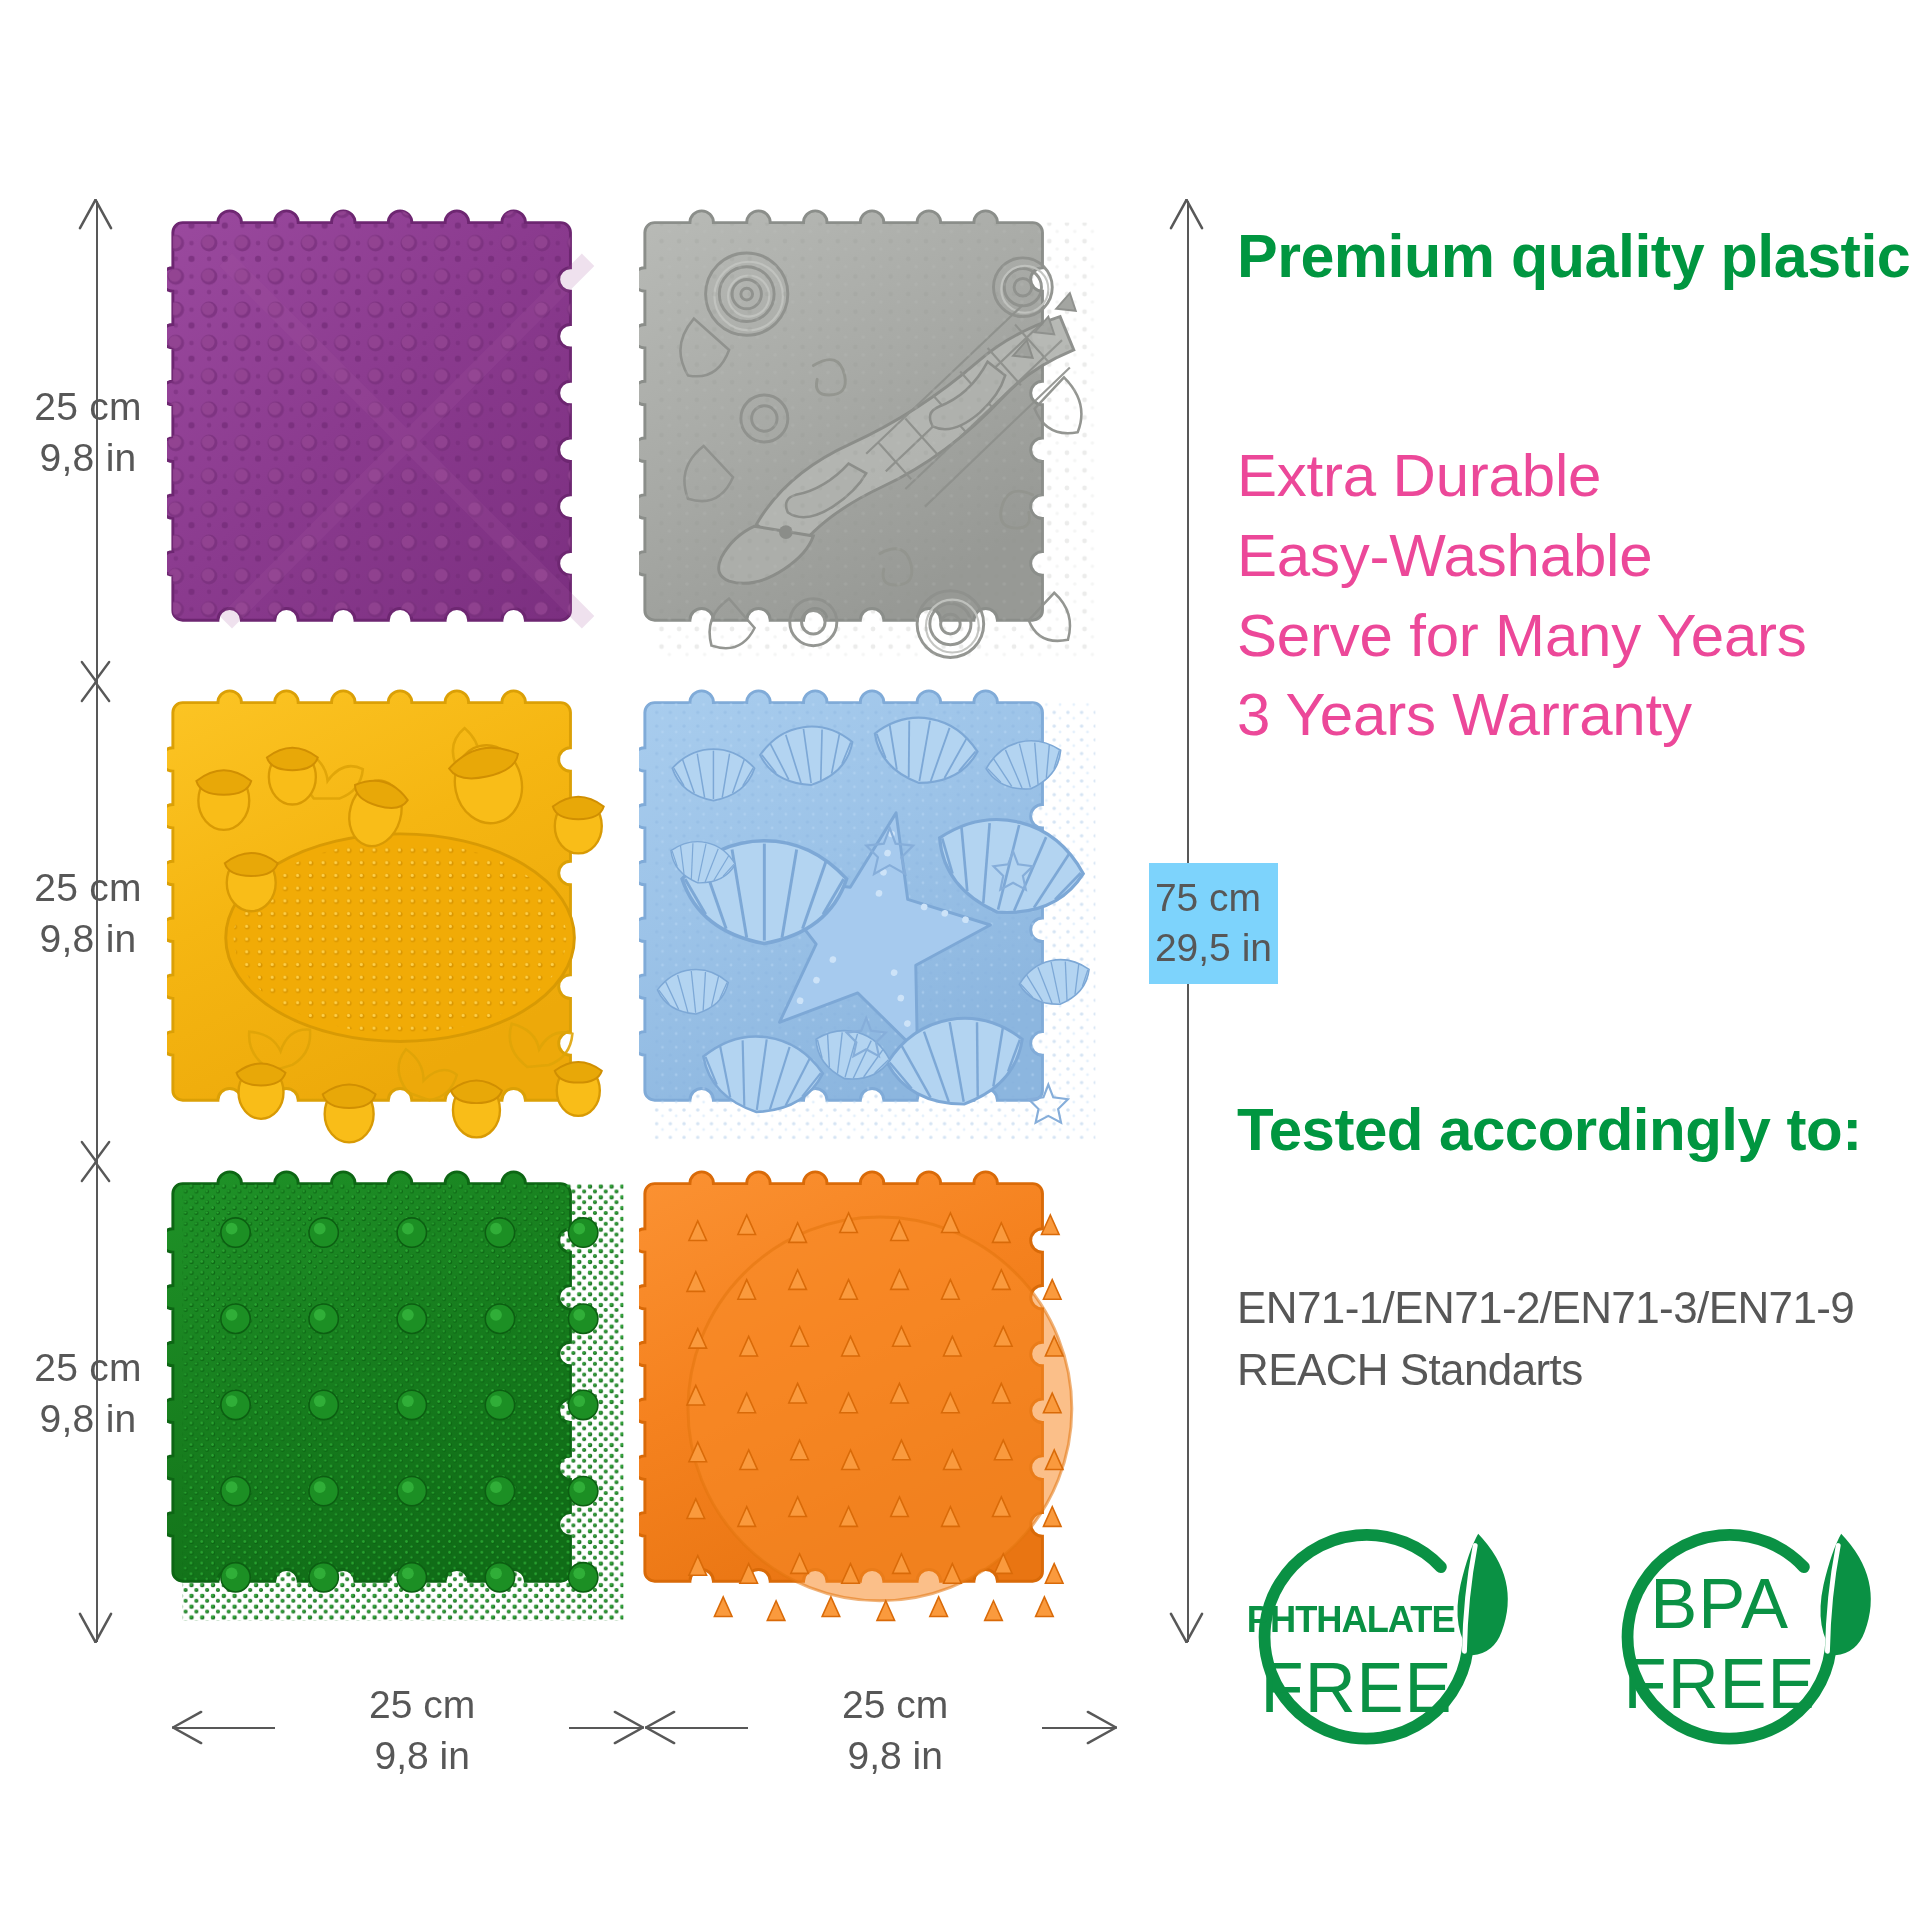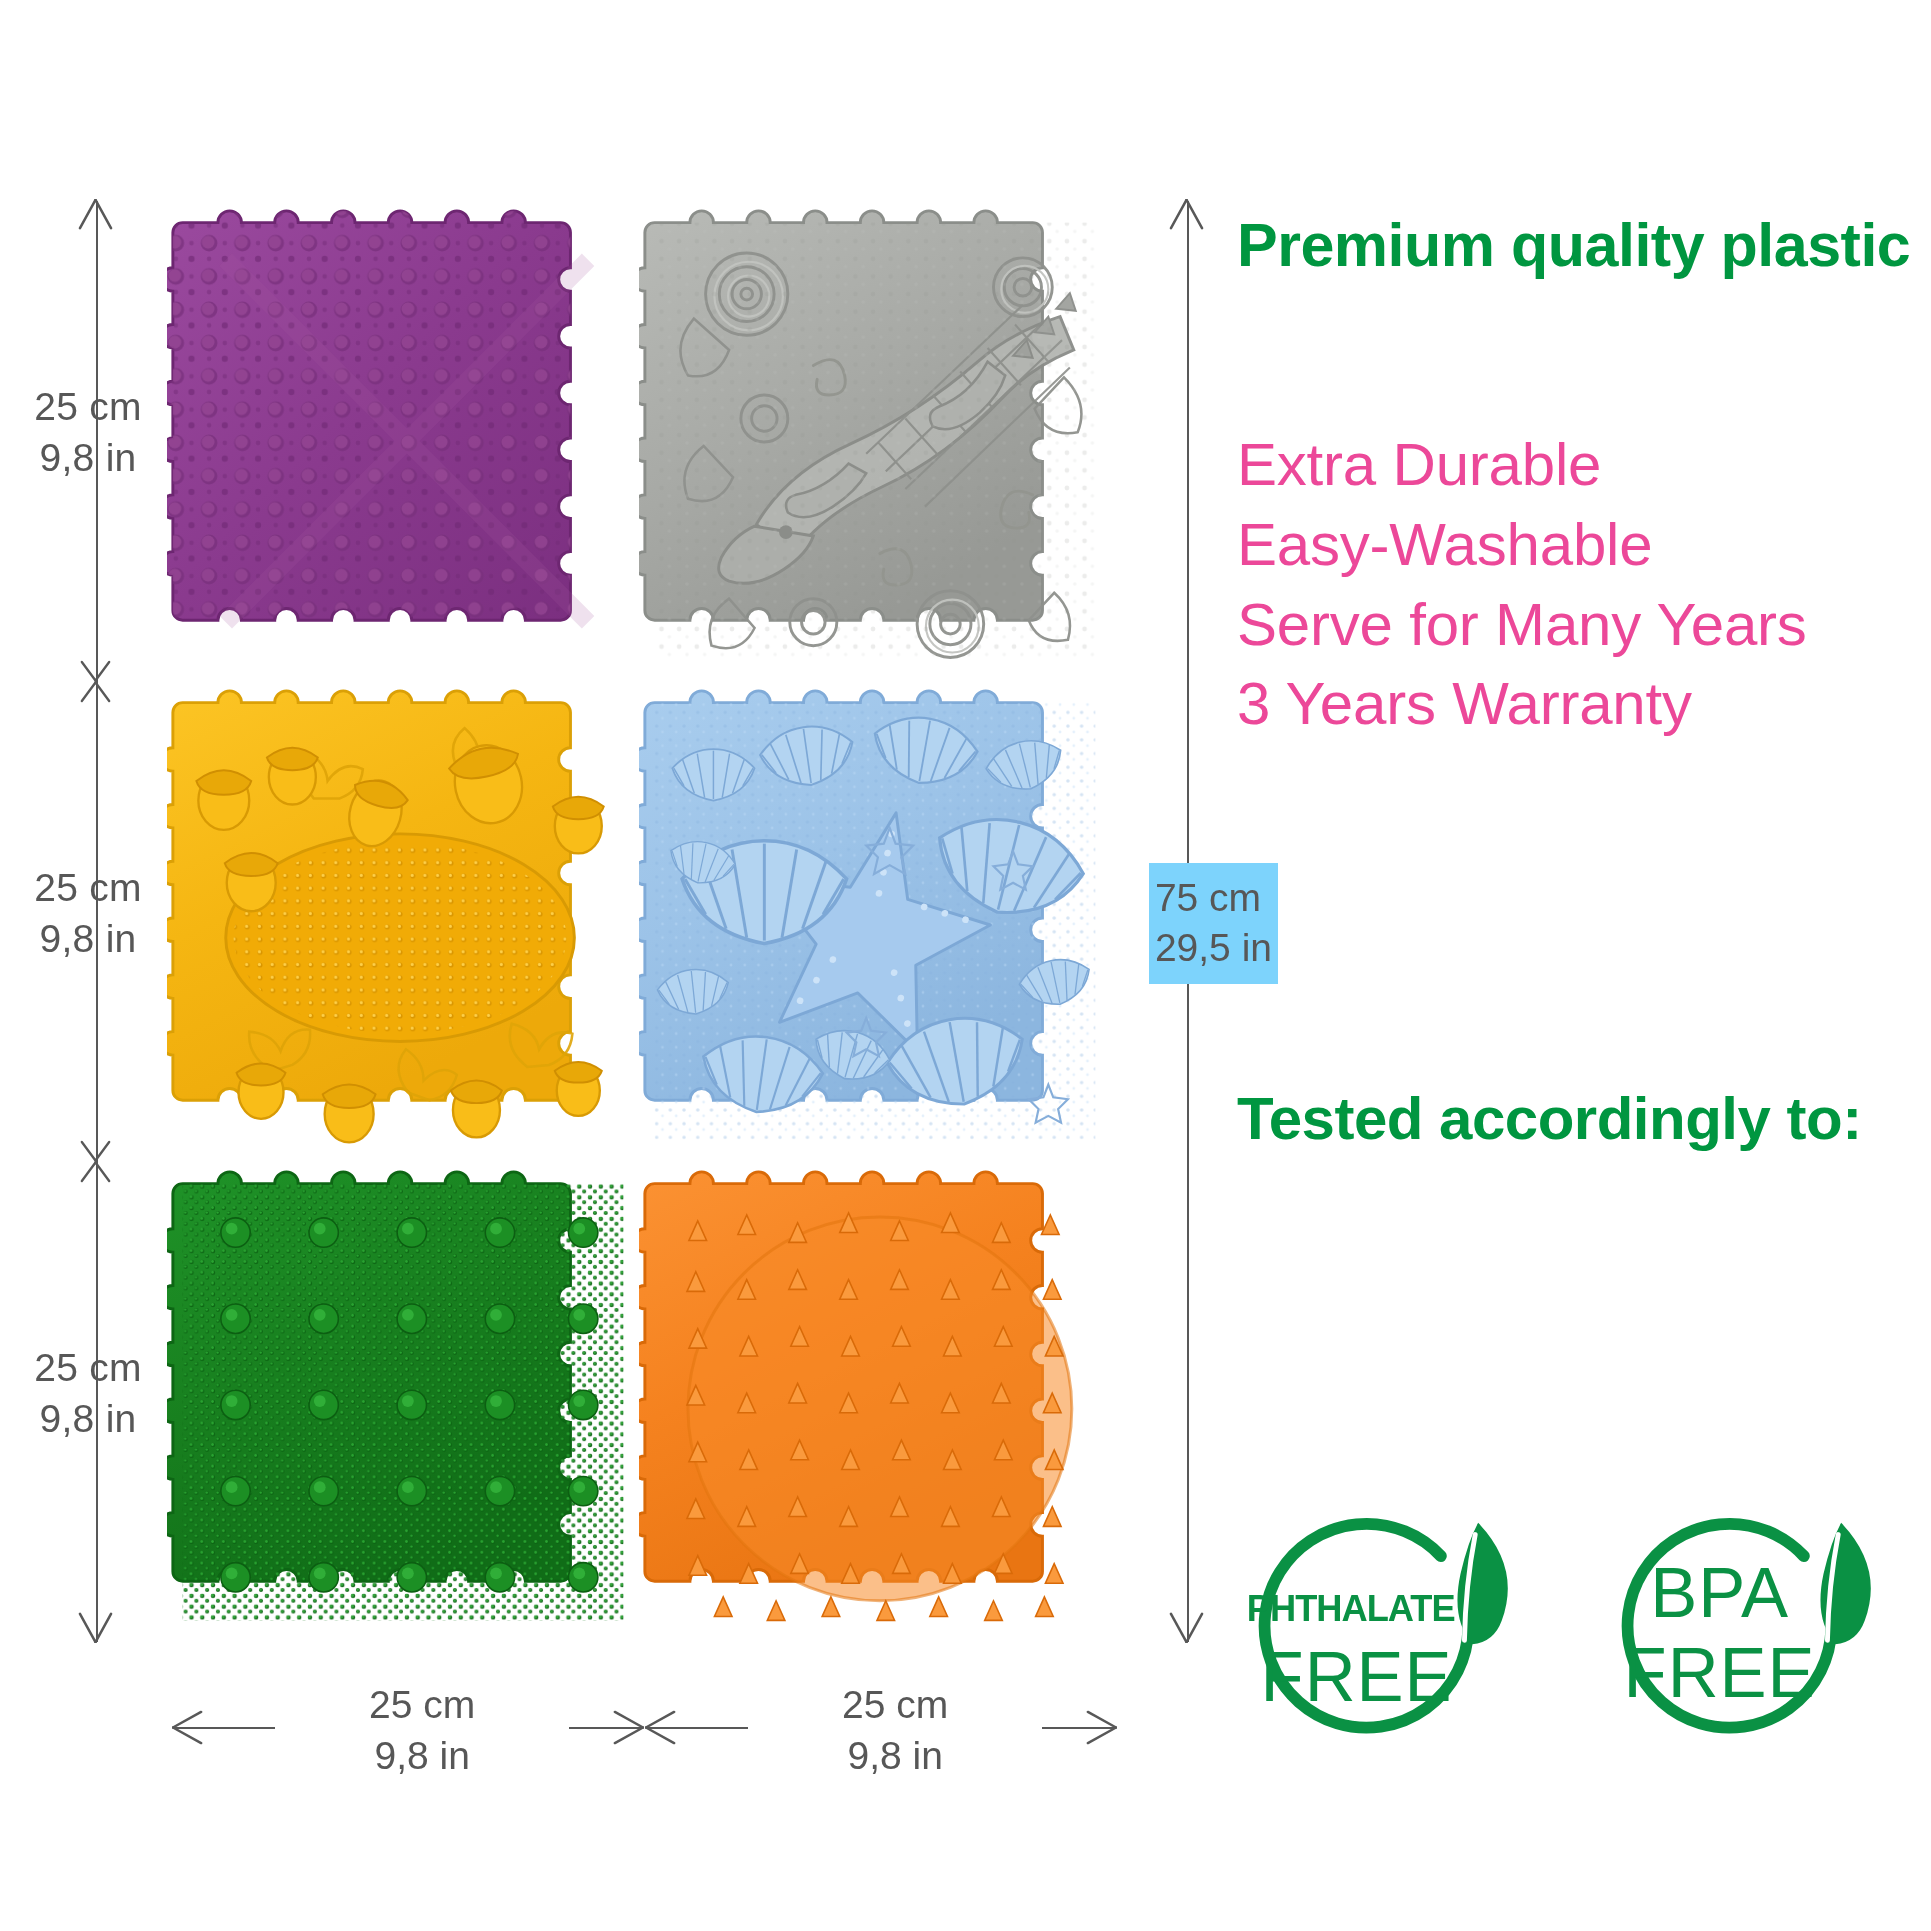--- a/index.html
+++ b/index.html
@@ -34,21 +34,21 @@
   .harrow{position:absolute;top:-15.7px;width:33px;height:37px;}
   .hlabel{position:absolute;text-align:center;color:#575757;font-size:39px;
      line-height:1.30;white-space:nowrap;background:#fff;padding:0 13.7px;}
 
   
   .mat{position:absolute;left:167px;top:201px;width:946px;height:1441px;}
   .tilewrap{position:absolute;width:472px;height:480px;}
   .tile{position:absolute;inset:0;}
 
   
-  .panel{position:absolute;left:1237px;top:4px;width:686px;height:1368px;}
+  .panel{position:absolute;left:1237px;top:15px;width:686px;height:1368px;}
   .h-green{color:#009640;font-weight:bold;letter-spacing:-0.5px;}
   .title1{position:absolute;left:0;top:208px;width:676px;font-size:61px;line-height:1.10;}
   .speclist{position:absolute;left:0;top:421px;width:686px;color:#ec4899;
      font-size:60px;line-height:1.33;letter-spacing:-0.2px;}
   .title2{position:absolute;left:0;top:1080px;width:676px;font-size:60px;line-height:1.15;}
   .stdlist{position:absolute;left:0;top:1262px;width:686px;color:#575757;
      font-size:44px;line-height:1.42;letter-spacing:-0.6px;}
 
   
   .badges{position:absolute;left:0;top:1509px;width:686px;height:323px;}
@@ -705,20 +705,24 @@
 
     <div class="speclist">
       <div>Extra Durable</div>
       <div>Easy-Washable</div>
       <div>Serve for Many Years</div>
       <div>3 Years Warranty</div>
     </div>
 
     <div class="title2 h-green">Tested accordingly to:</div>
 
+    <div class="stdlist">
+      <div>EN71-1/EN71-2/EN71-3/EN71-9</div>
+      <div>REACH Standarts</div>
+    </div>
 
     <div class="badges">
 
       <div class="badge" style="left:-5.9px;top:0">
         <svg width="314" height="294" viewBox="0 0 320 300">
           <path d="M214 44 A104 104 0 1 0 242 118" fill="none" stroke="#0a9144" stroke-width="12" stroke-linecap="round"></path>
           <path d="M252 10 q44 46 24 100 q-8 22 -30 24 q-22 -26 -12 -72 q8 -34 18 -52 z" fill="#0a9144"></path>
           <path d="M249 22 q-10 52 -11 108" fill="none" stroke="#ffffff" stroke-width="5" stroke-linecap="round"></path>
           <text x="122" y="110" text-anchor="middle" font-family="'Liberation Sans',sans-serif" font-size="37" font-weight="bold" fill="#0a9144" letter-spacing="-1">PHTHALATE</text>
           <text x="128" y="192" text-anchor="middle" font-family="'Liberation Sans',sans-serif" font-size="72" fill="#0a9144" letter-spacing="1">FREE</text>

